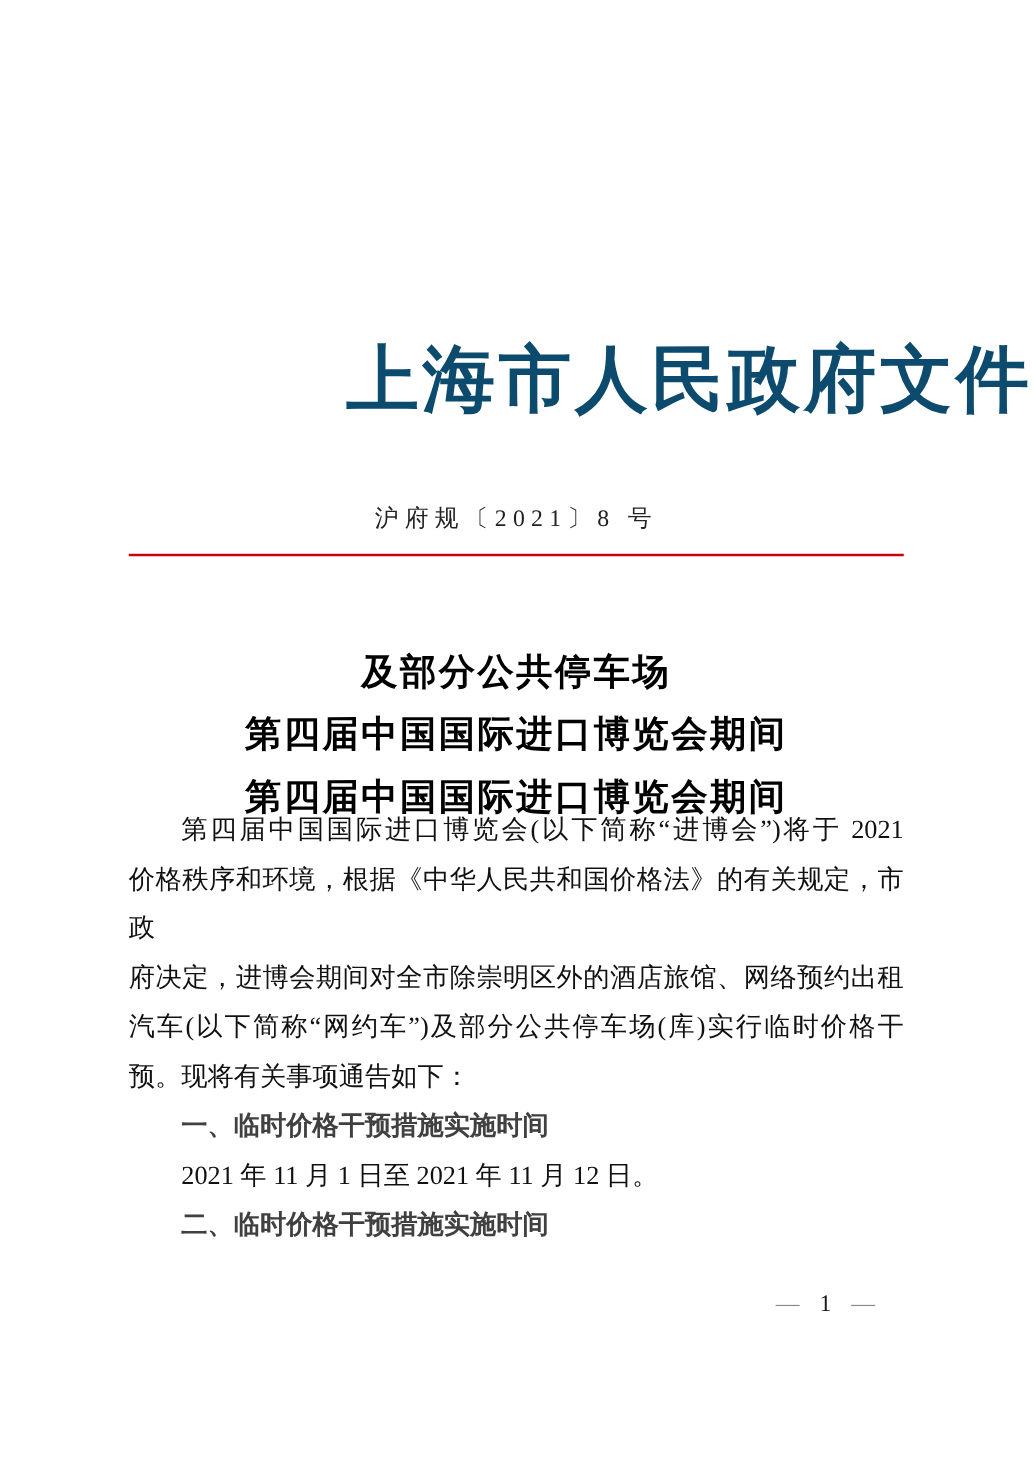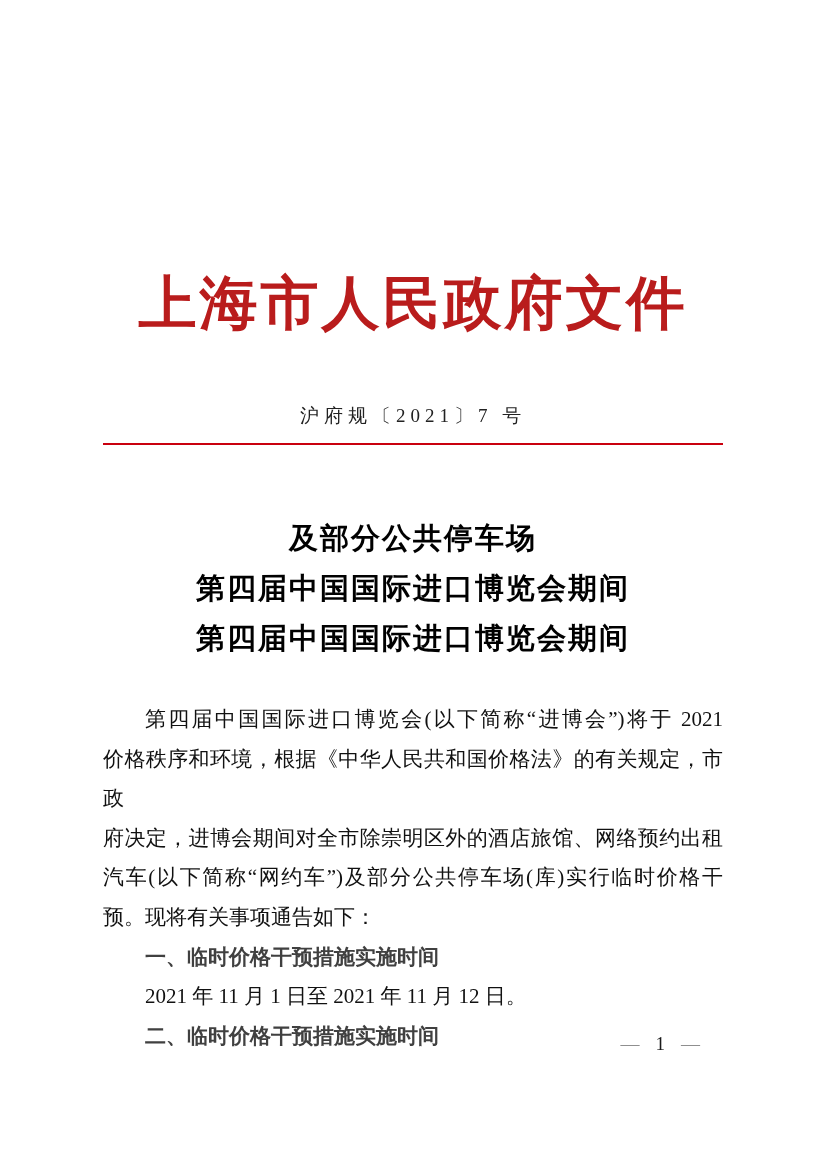--- a/index.html
+++ b/index.html
@@ -15,25 +15,25 @@
     overflow: hidden;
     font-family: "Liberation Serif", "DejaVu Serif", serif;
     color: #1a1a1a;
   }
   
   .masthead {
     position: absolute;
     top: 268px;
     left: 0;
     width: 826px;
-    text-align: center;
+    text-align: right;
     font-size: 58px;
     line-height: 72px;
     font-weight: bold;
-    color: #b91c1c;
+    color: #0c4a6e;
     letter-spacing: 3px;
     font-family: "Liberation Serif", "DejaVu Serif", serif;
   }
   
   .doc-number {
     position: absolute;
     top: 402px;
     left: 0;
     width: 826px;
     text-align: center;
@@ -60,21 +60,21 @@
     text-align: center;
     font-size: 29px;
     line-height: 50px;
     font-weight: bold;
     letter-spacing: 2px;
     color: #000000;
   }
   
   .content {
     position: absolute;
-    top: 700px;
+    top: 644px;
     left: 103px;
     width: 620px;
     font-size: 21px;
     line-height: 39.5px;
     color: #111111;
   }
   .para-line {
     text-align: justify;
   }
   .para-line.justify {
@@ -107,21 +107,21 @@
     color: #1a1a1a;
   }
 </style>
 </head>
 <body>
 
 <div class="page">
 
   <div class="masthead">上海市人民政府文件</div>
 
-  <div class="doc-number">沪府规〔2021〕7 号</div>
+  <div class="doc-number">沪府规〔2021〕8 号</div>
 
   <div class="red-rule"></div>
 
   <div class="notice-title">
     <div class="title-line">及部分公共停车场</div>
     <div class="title-line">第四届中国国际进口博览会期间</div>
     <div class="title-line">第四届中国国际进口博览会期间</div>
   </div>
 
   <div class="content">

